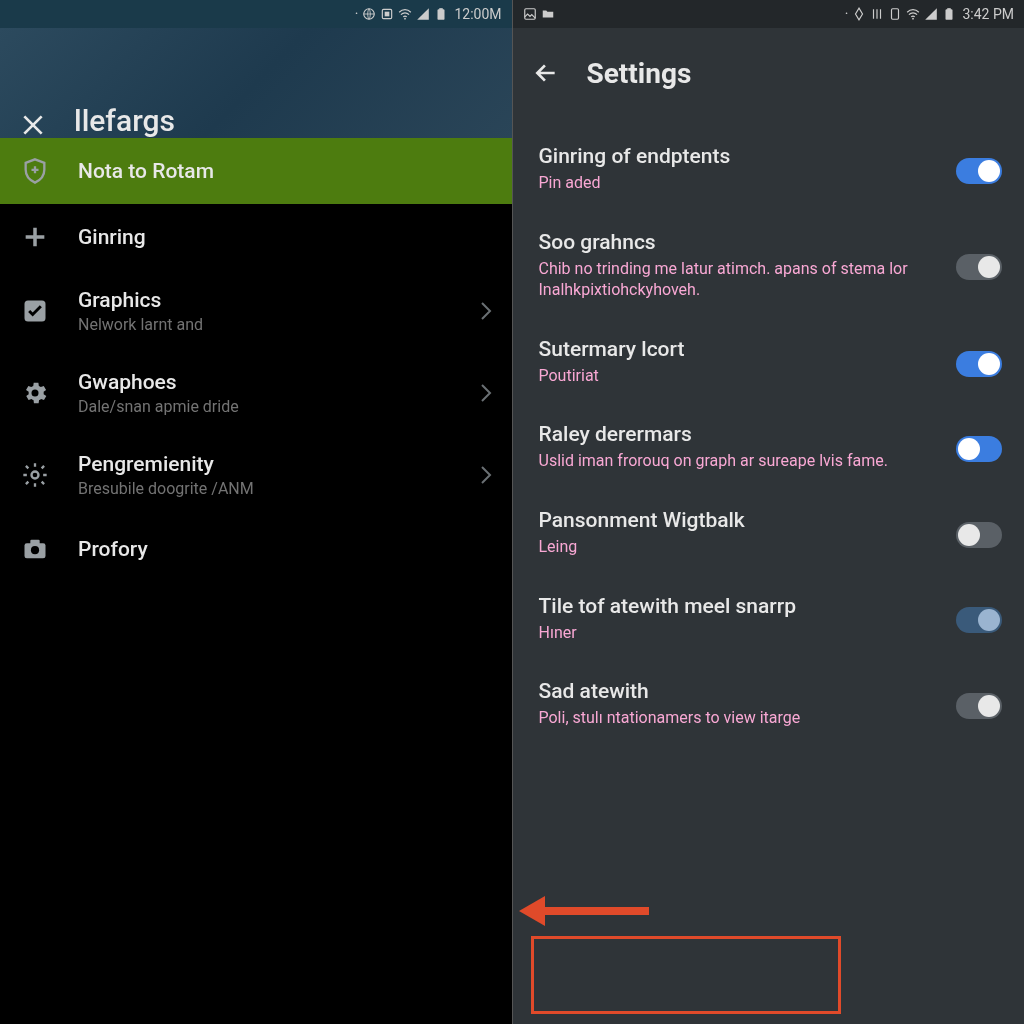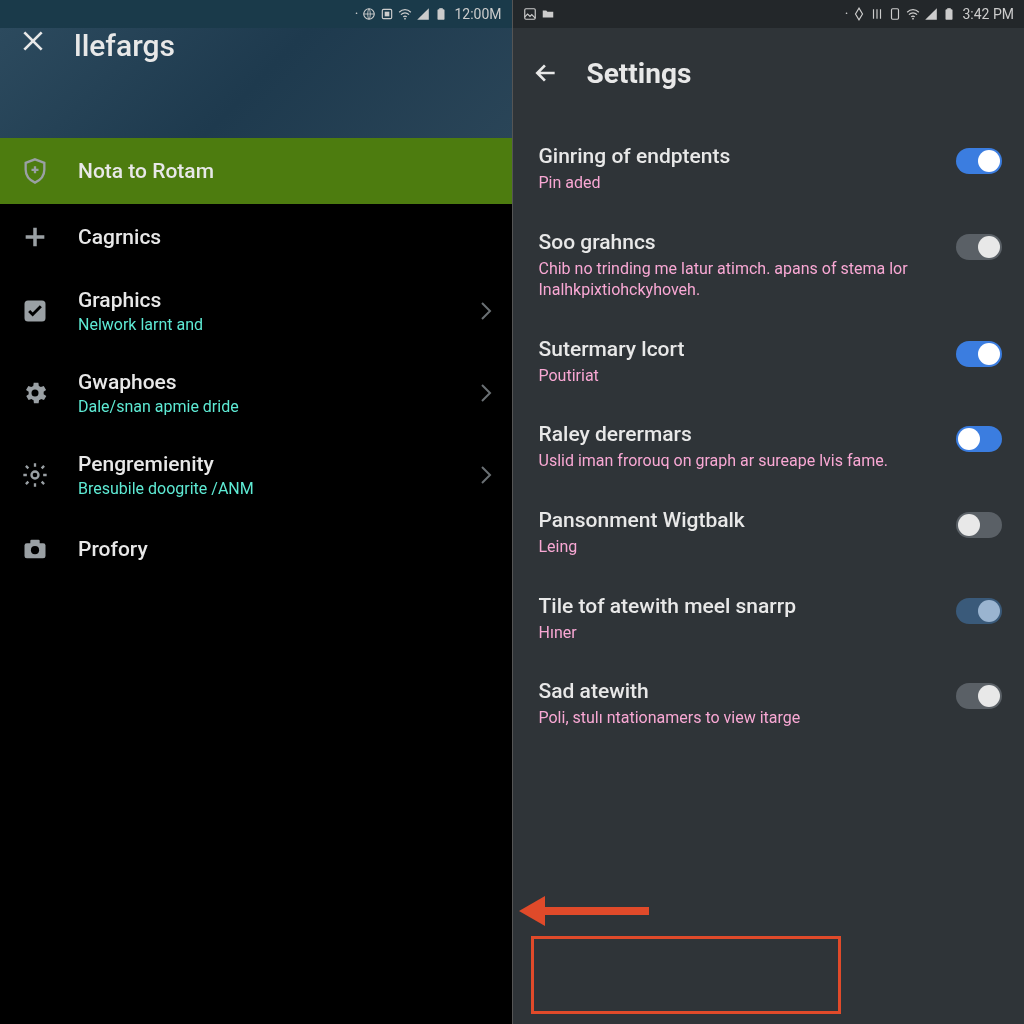--- a/index.html
+++ b/index.html
@@ -9,44 +9,44 @@
 .pane.left { background: #000; }
 .pane.right { background: #2f3438; border-left: 1px solid #555; }
 
 
 .statusbar { height: 28px; display: flex; align-items: center; justify-content: flex-end; padding: 0 10px; gap: 6px; color: #ccc; font-size: 14px; background: rgba(0,0,0,0.25); }
 .pane.left .statusbar { background: #1a3a4a; }
 .statusbar .icons { display: flex; gap: 4px; align-items: center; }
 .statusbar svg { width: 14px; height: 14px; fill: #ccc; }
 
 
-.left-header { height: 110px; background: linear-gradient(135deg, #2c4a5e, #1e3a4e, #2a4558); display: flex; align-items: flex-start; padding: 0 20px; gap: 28px; color: #e8e8e8; }
+.left-header { height: 110px; background: linear-gradient(135deg, #2c4a5e, #1e3a4e, #2a4558); display: flex; align-items: flex-end; padding: 0 20px; gap: 28px; color: #e8e8e8; }
 .left-header .close { width: 26px; height: 26px; }
 .left-header .title { font-size: 30px; font-weight: 500; }
 
 
 .left-list { }
 .left-item { display: flex; align-items: center; padding: 18px 20px; gap: 28px; color: #d8d8d8; position: relative; }
 .left-item.highlighted { background: #4d7c0f; }
 .left-item .icon { width: 30px; height: 30px; display: flex; align-items: center; justify-content: center; flex-shrink: 0; }
 .left-item .icon svg { width: 28px; height: 28px; fill: #9aa0a4; }
 .left-item .texts { flex: 1; }
 .left-item .title { font-size: 21px; font-weight: 500; color: #e8e8e8; }
-.left-item .sub { font-size: 16px; color: #5eead4; margin-top: 3px; }
+.left-item .sub { font-size: 16px; color: #737373; margin-top: 3px; }
 .left-item .chevron { width: 12px; height: 20px; }
 .left-item .chevron svg { width: 12px; height: 20px; fill: none; stroke: #6a7074; stroke-width: 2; }
 
 
 .right-header { height: 90px; display: flex; align-items: center; padding: 0 20px; gap: 28px; color: #e8e8e8; }
 .right-header .back { width: 26px; height: 26px; }
 .right-header .title { font-size: 28px; font-weight: 700; text-align: center; }
 
 
 .right-list { padding: 8px 0; }
-.right-item { display: flex; align-items: flex-start; padding: 18px 22px 18px 26px; gap: 22px; color: #d8d8d8; position: relative; }
+.right-item { display: flex; align-items: center; padding: 18px 22px 18px 26px; gap: 22px; color: #d8d8d8; position: relative; }
 .right-item .texts { flex: 1; padding-right: 8px; }
 .right-item .title { font-size: 21px; font-weight: 500; color: #e8e8e8; }
 .right-item .sub { font-size: 16px; color: #f9a8d4; margin-top: 4px; line-height: 1.35; }
 .toggle { width: 46px; height: 26px; border-radius: 13px; position: relative; flex-shrink: 0; margin-top: 4px; }
 .toggle .knob { width: 22px; height: 22px; border-radius: 50%; position: absolute; top: 2px; }
 .toggle.on { background: #3b7de0; }
 .toggle.on .knob { background: #fff; right: 2px; }
 .toggle.on-left { background: #3b7de0; }
 .toggle.on-left .knob { background: #fff; left: 2px; }
 .toggle.off { background: #5a6066; }
@@ -115,21 +115,21 @@
         </div>
       </div>
 
       <div class="left-item">
         <span class="icon">
           <svg viewBox="0 0 24 24">
               <path d="M12 4v16M4 12h16" stroke="#9aa0a4" stroke-width="3"></path>
             </svg>
         </span>
         <div class="texts">
-          <div class="title">Cagrnics</div>
+          <div class="title">Ginring</div>
         </div>
       </div>
 
       <div class="left-item">
         <span class="icon">
           <svg viewBox="0 0 24 24">
               <rect x="3" y="3" width="18" height="18" rx="3" fill="#9aa0a4"></rect>
               <path d="M7 12l3 3 7-7" stroke="#000" stroke-width="2.5" fill="none"></path>
             </svg>
         </span>

